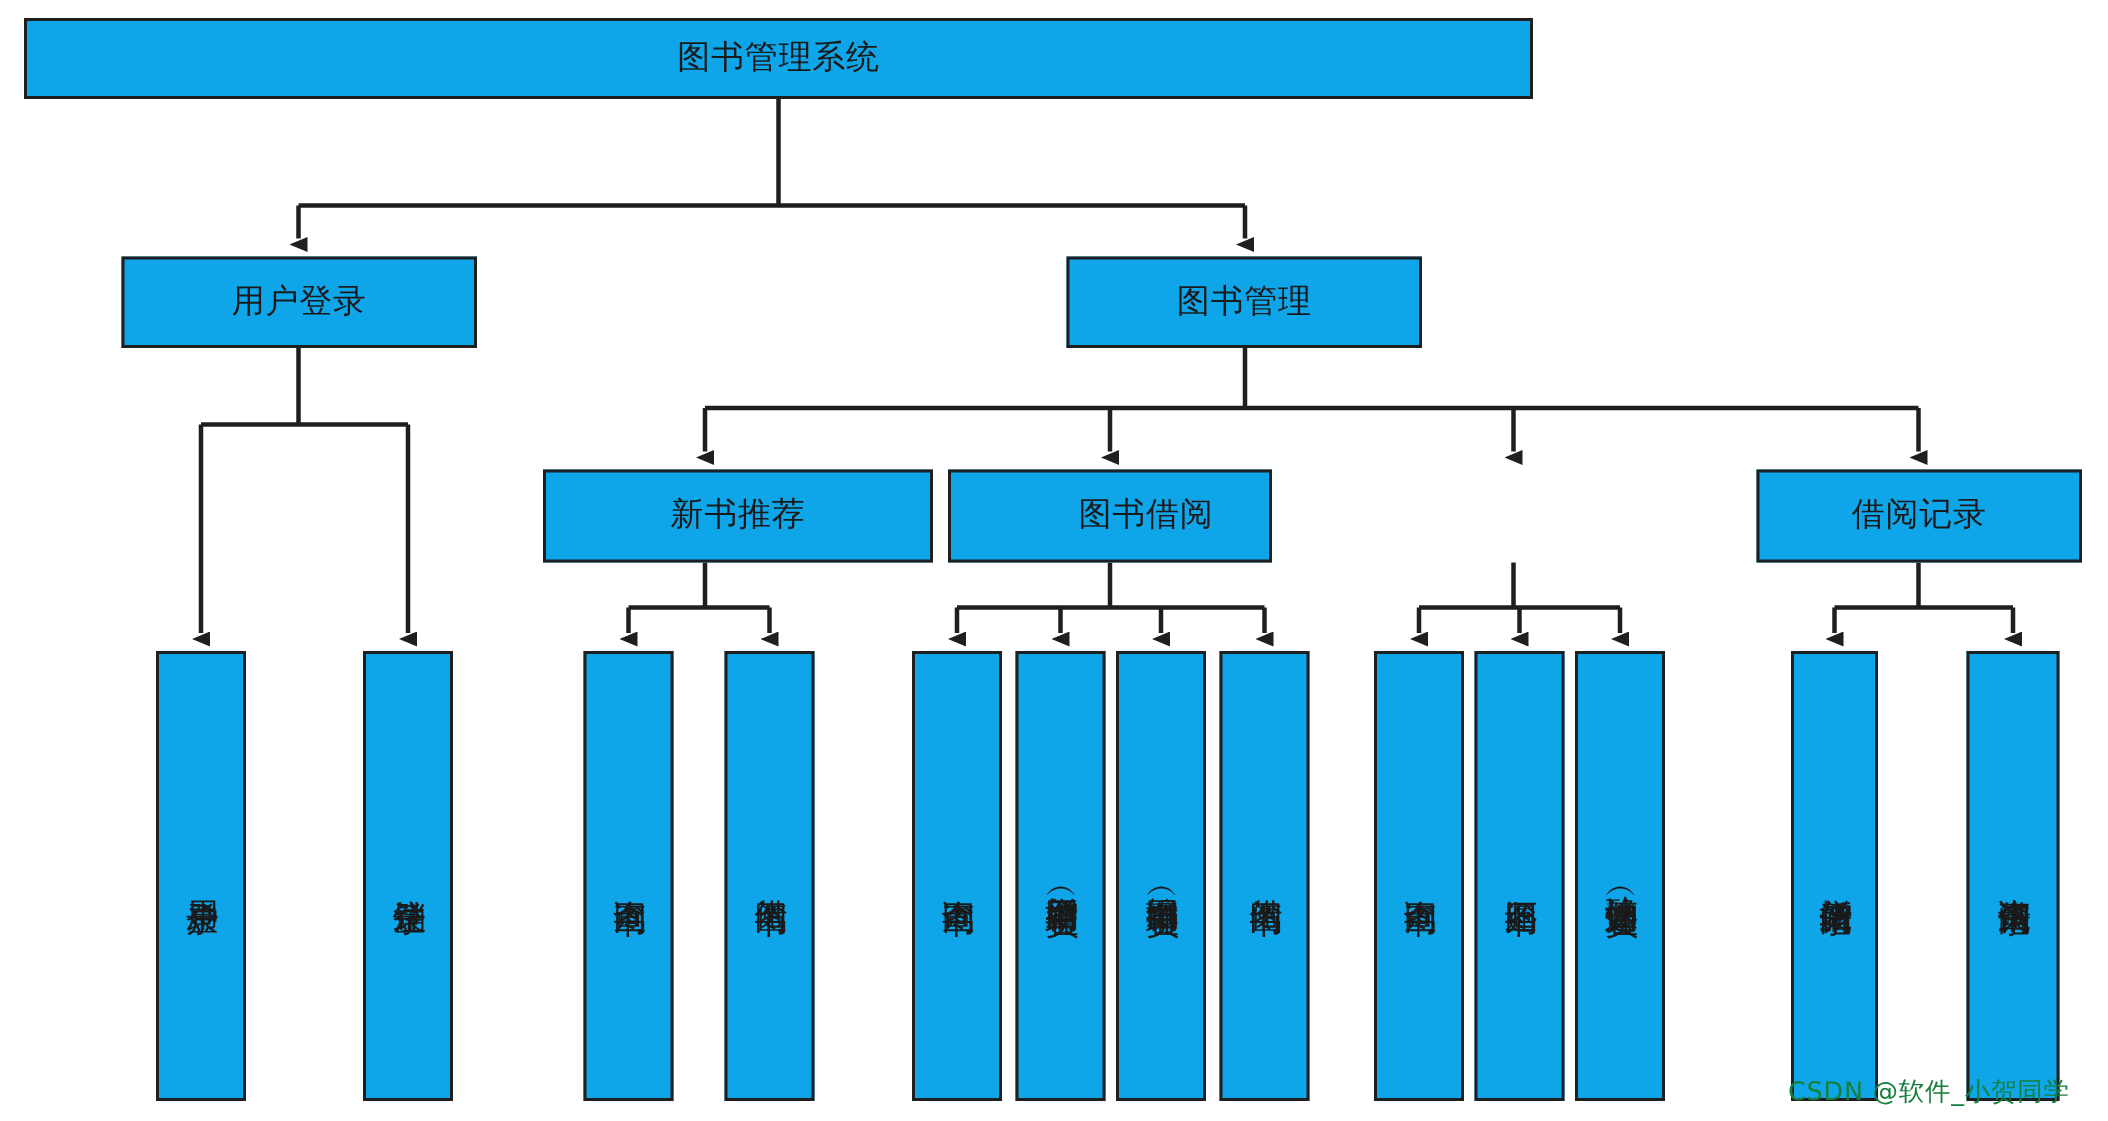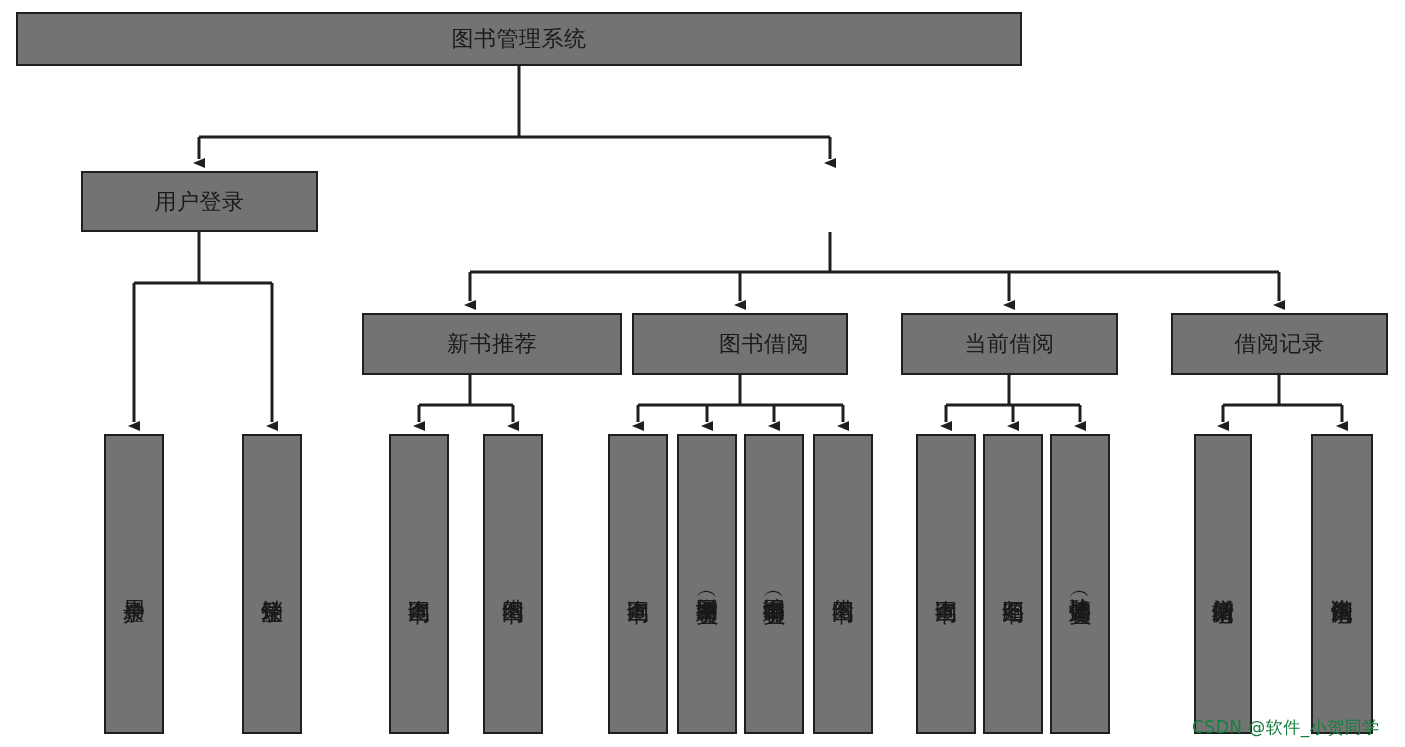--- a/index.html
+++ b/index.html
@@ -23,21 +23,21 @@
     left: 0;
     top: 0;
     width: 1405px;
     height: 747px;
     pointer-events: none;
   }
   .node {
     position: absolute;
     box-sizing: border-box;
     border: 2px solid #1f1f1f;
-    background: #737373;
+    background: #0ea5e9;
     display: flex;
     align-items: center;
     justify-content: center;
     color: #1a1a1a;
     line-height: 1.18;
   }
   .node.horiz {
     font-size: 22px;
     letter-spacing: 0.5px;
   }
@@ -124,29 +124,29 @@
     </g>
   </svg>
 
   <div class="node horiz" style="left:16px; top:12px; width:1006px; height:54px;">
     <span class="label">图书管理系统</span>
   </div>
 
   <div class="node horiz" style="left:81px; top:171px; width:237px; height:61px;">
     <span class="label">用户登录</span>
   </div>
+  <div class="node horiz" style="left:711px; top:171px; width:237px; height:61px;">
+    <span class="label">图书管理</span>
+  </div>
 
   <div class="node horiz" style="left:362px; top:313px; width:260px; height:62px;">
     <span class="label">新书推荐</span>
   </div>
   <div class="node horiz" style="left:632px; top:313px; width:216px; height:62px;padding-left:48px;">
     <span class="label">图书借阅</span>
-  </div>
-  <div class="node horiz" style="left:901px; top:313px; width:217px; height:62px;">
-    <span class="label">当前借阅</span>
   </div>
   <div class="node horiz" style="left:1171px; top:313px; width:217px; height:62px;text-align:center;">
     <span class="label">借阅记录</span>
   </div>
 
   <div class="node vert" style="left:104px; top:434px; width:60px; height:300px;">
     <span class="label">用户登录</span>
   </div>
   <div class="node vert" style="left:242px; top:434px; width:60px; height:300px;">
     <span class="label">注销登录</span>

